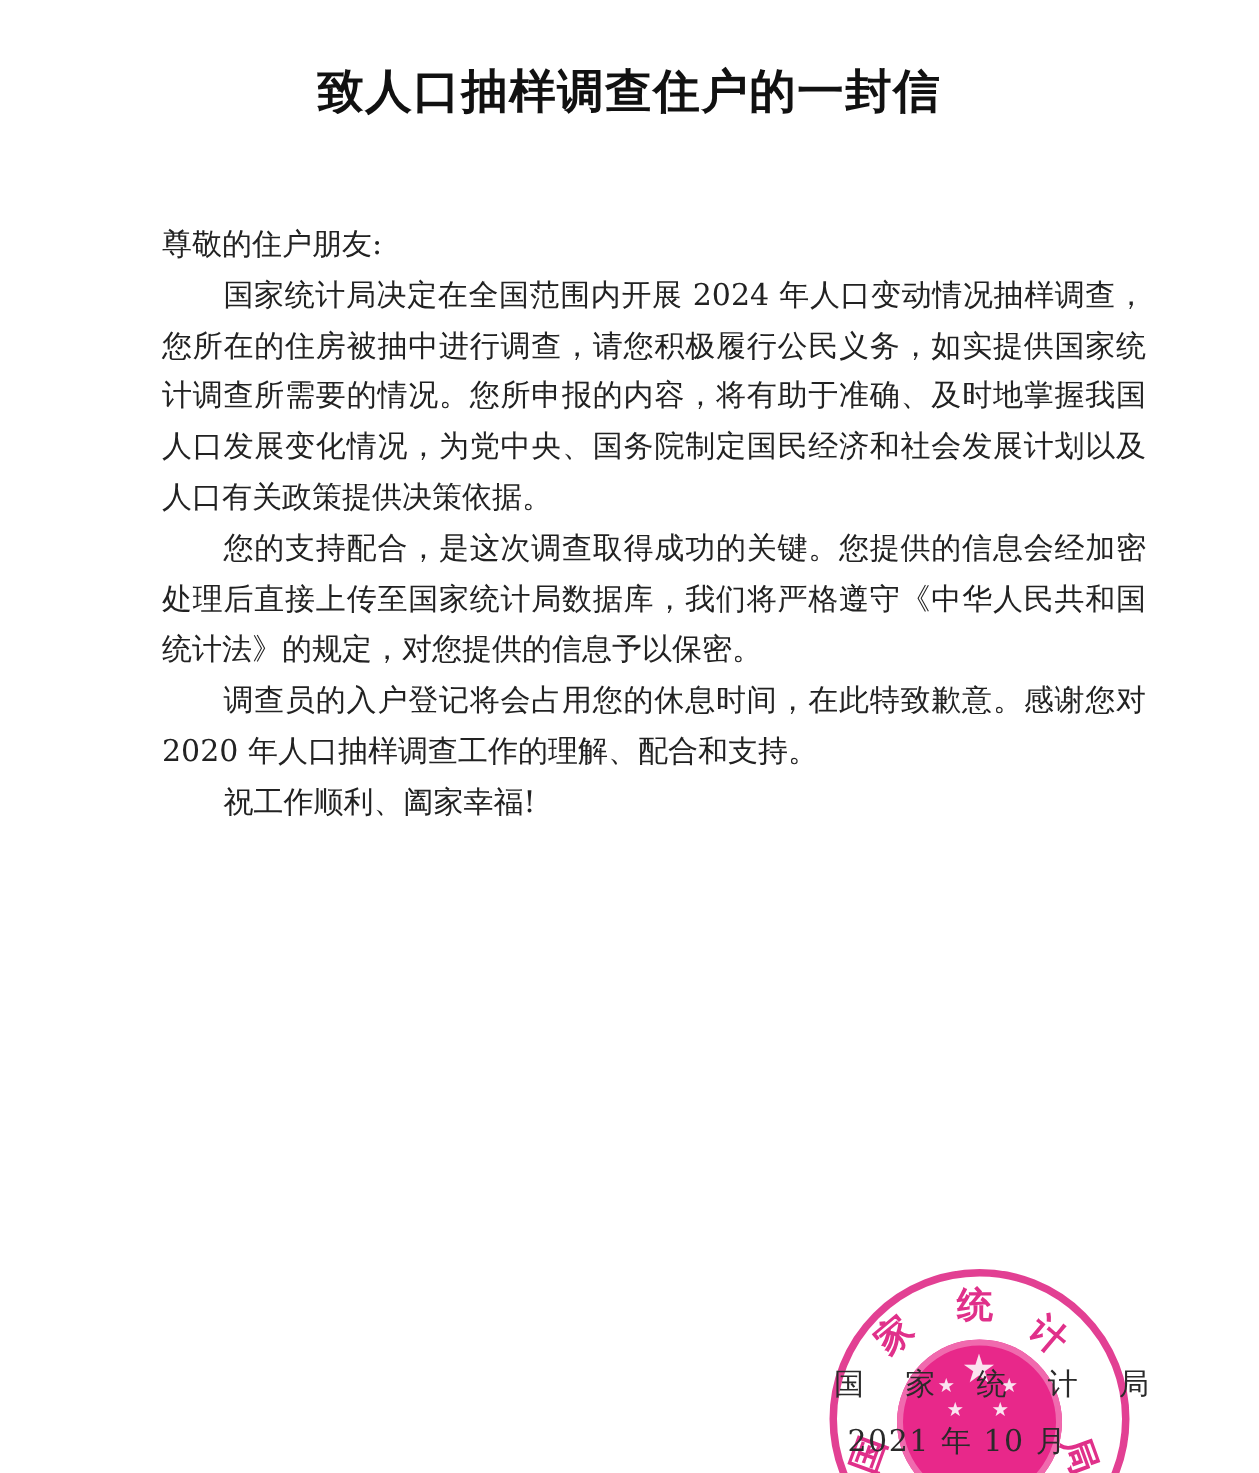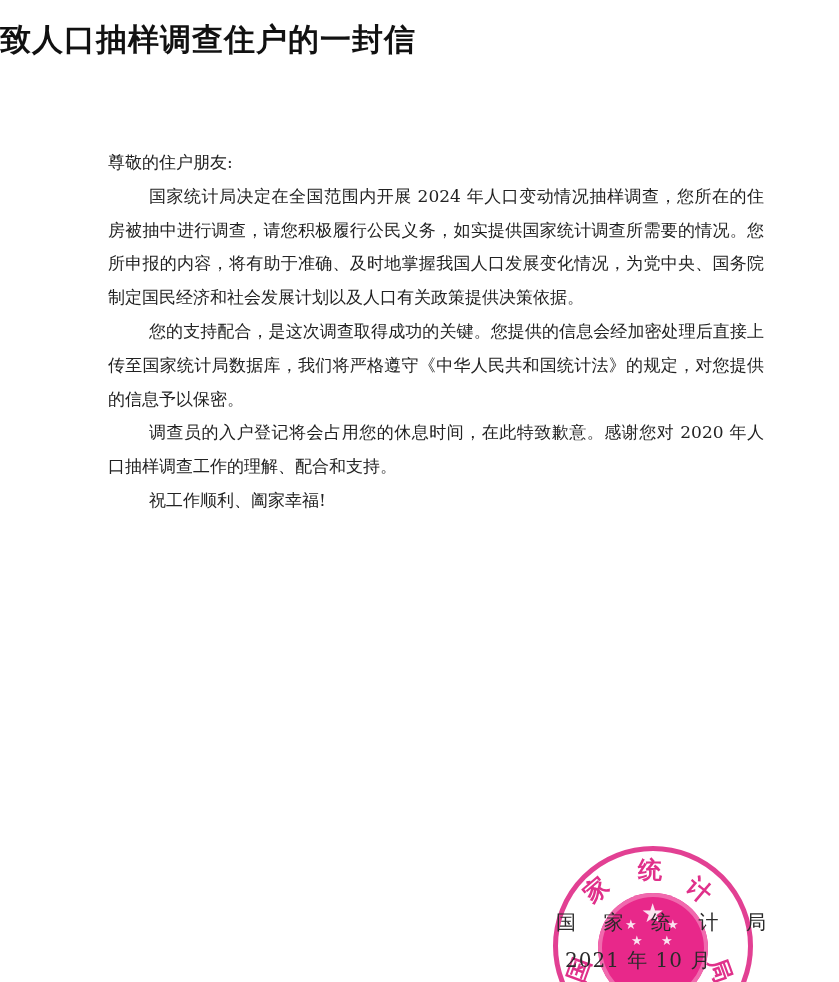--- a/index.html
+++ b/index.html
@@ -11,35 +11,35 @@
       width: 839px;
       height: 982px;
       position: relative;
       overflow: hidden;
       font-family: "DejaVu Serif", "Liberation Serif", serif;
       color: #1a1a1a;
     }
     .title {
       position: absolute;
       left: 0;
-      top: 19px;
+      top: 40px;
       width: 839px;
-      text-align: left;
+      text-align: center;
       font-size: 31px;
       font-weight: bold;
       letter-spacing: 1px;
       color: #111;
       font-family: "DejaVu Sans", "Liberation Sans", sans-serif;
     }
     .letter {
       position: absolute;
       left: 108px;
       top: 146px;
       width: 656px;
-      font-size: 17px;
+      font-size: 20px;
       line-height: 33.8px;
       color: #222;
     }
     .letter p {
       margin: 0;
       text-align: justify;
       text-align-last: left;
     }
     .indent {
       text-indent: 41px;

